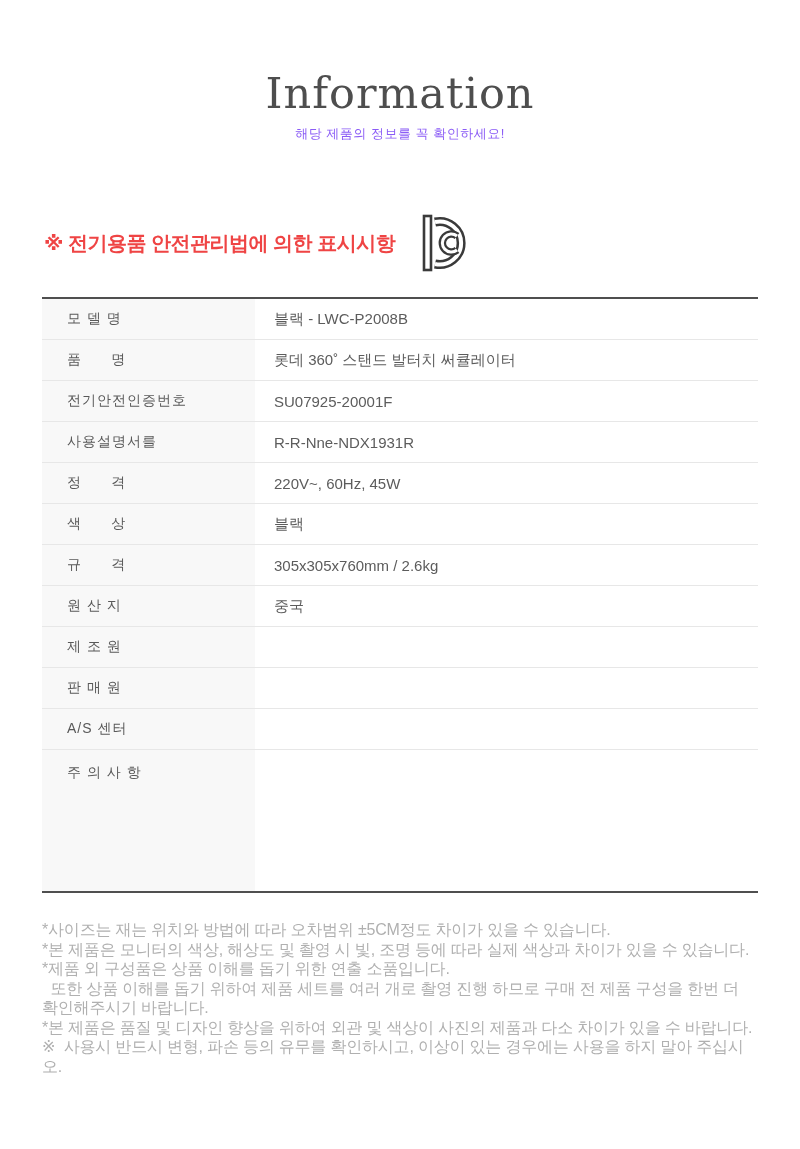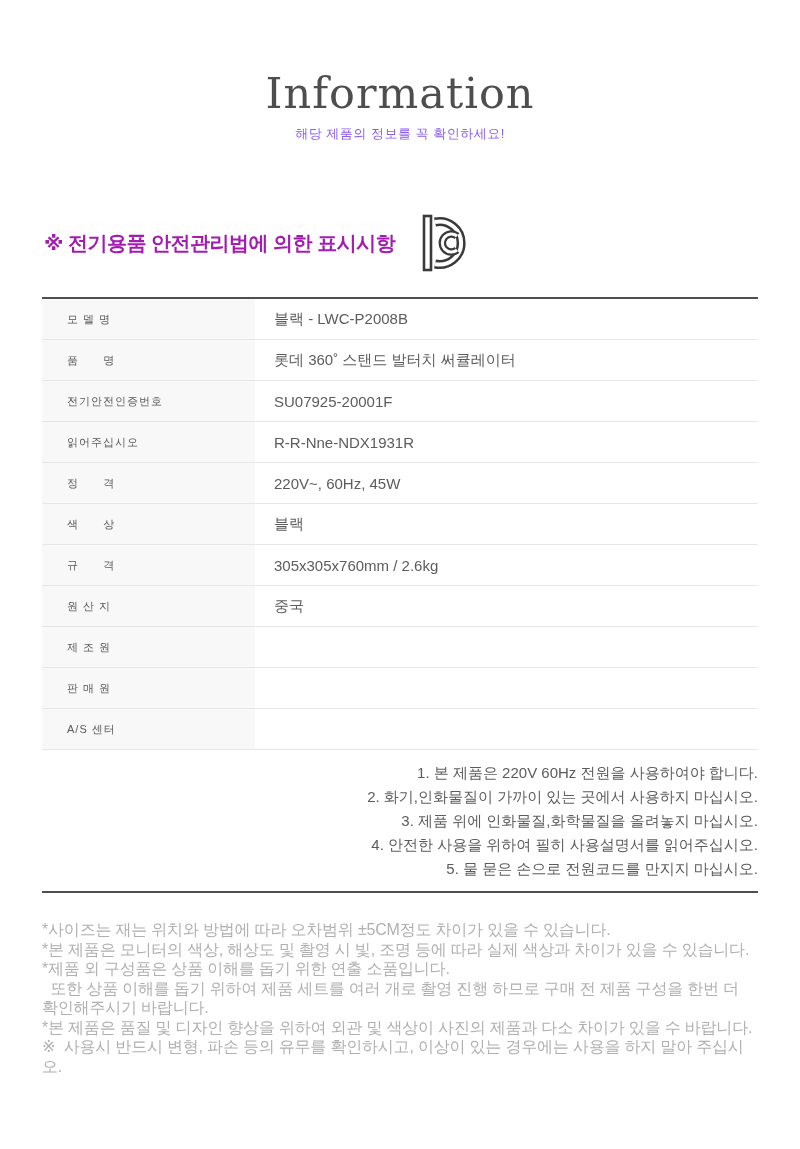--- a/index.html
+++ b/index.html
@@ -26,21 +26,21 @@
   }
   .section-head {
     margin: 70px 42px 0 44px;
     display: flex;
     align-items: center;
     gap: 26px;
   }
   .section-title {
     font-size: 20px;
     font-weight: 700;
-    color: #a21caf;
+    color: #ef4444;
     letter-spacing: -0.5px;
   }
   .kc-mark { flex: 0 0 auto; display: block; }
   .spec-table {
     margin: 24px 42px 0 42px;
     border-top: 2px solid #4f4f4f;
     border-bottom: 2px solid #4f4f4f;
   }
   .spec-row {
     display: flex;
@@ -49,21 +49,21 @@
     border-bottom: 1px solid #e7e7e7;
   }
   .spec-row:last-child { border-bottom: none; }
   .spec-label {
     flex: 0 0 213px;
     width: 213px;
     background: #f8f8f8;
     padding-left: 25px;
     display: flex;
     align-items: center;
-    font-size: 11px;
+    font-size: 14px;
     color: #595959;
     letter-spacing: 1px;
     white-space: pre;
   }
   .spec-value {
     flex: 1;
     display: flex;
     align-items: center;
     padding-left: 19px;
     font-size: 15px;
@@ -123,21 +123,21 @@
   </div>
   <div class="spec-row">
     <div class="spec-label">품      명</div>
     <div class="spec-value">롯데 360˚ 스탠드 발터치 써큘레이터</div>
   </div>
   <div class="spec-row">
     <div class="spec-label">전기안전인증번호</div>
     <div class="spec-value">SU07925-20001F</div>
   </div>
   <div class="spec-row">
-    <div class="spec-label">읽어주십시오</div>
+    <div class="spec-label">사용설명서를</div>
     <div class="spec-value">R-R-Nne-NDX1931R</div>
   </div>
   <div class="spec-row">
     <div class="spec-label">정      격</div>
     <div class="spec-value">220V~, 60Hz, 45W</div>
   </div>
   <div class="spec-row">
     <div class="spec-label">색      상</div>
     <div class="spec-value">블랙</div>
   </div>
@@ -155,27 +155,21 @@
   </div>
   <div class="spec-row">
     <div class="spec-label">판 매 원</div>
     <div class="spec-value"></div>
   </div>
   <div class="spec-row">
     <div class="spec-label">A/S 센터</div>
     <div class="spec-value"></div>
   </div>
   <div class="spec-row notice-row">
-    <div class="spec-value">
-      <div class="notice-line">1. 본 제품은 220V 60Hz 전원을 사용하여야 합니다.</div>
-      <div class="notice-line">2. 화기,인화물질이 가까이 있는 곳에서 사용하지 마십시오.</div>
-      <div class="notice-line">3. 제품 위에 인화물질,화학물질을 올려놓지 마십시오.</div>
-      <div class="notice-line">4. 안전한 사용을 위하여 필히 사용설명서를 읽어주십시오.</div>
-      <div class="notice-line">5. 물 묻은 손으로 전원코드를 만지지 마십시오.</div>
-    </div>
+    <div class="spec-label">주 의 사 항</div>
   </div>
 </div>
 
 <div class="footnotes">
   <div class="footnote-line">*사이즈는 재는 위치와 방법에 따라 오차범위 ±5CM정도 차이가 있을 수 있습니다.</div>
   <div class="footnote-line">*본 제품은 모니터의 색상, 해상도 및 촬영 시 빛, 조명 등에 따라 실제 색상과 차이가 있을 수 있습니다.</div>
   <div class="footnote-line">*제품 외 구성품은 상품 이해를 돕기 위한 연출 소품입니다.</div>
   <div class="footnote-line">  또한 상품 이해를 돕기 위하여 제품 세트를 여러 개로 촬영 진행 하므로 구매 전 제품 구성을 한번 더 확인해주시기 바랍니다.</div>
   <div class="footnote-line">*본 제품은 품질 및 디자인 향상을 위하여 외관 및 색상이 사진의 제품과 다소 차이가 있을 수 바랍니다.</div>
   <div class="footnote-line">※  사용시 반드시 변형, 파손 등의 유무를 확인하시고, 이상이 있는 경우에는 사용을 하지 말아 주십시오.</div>

